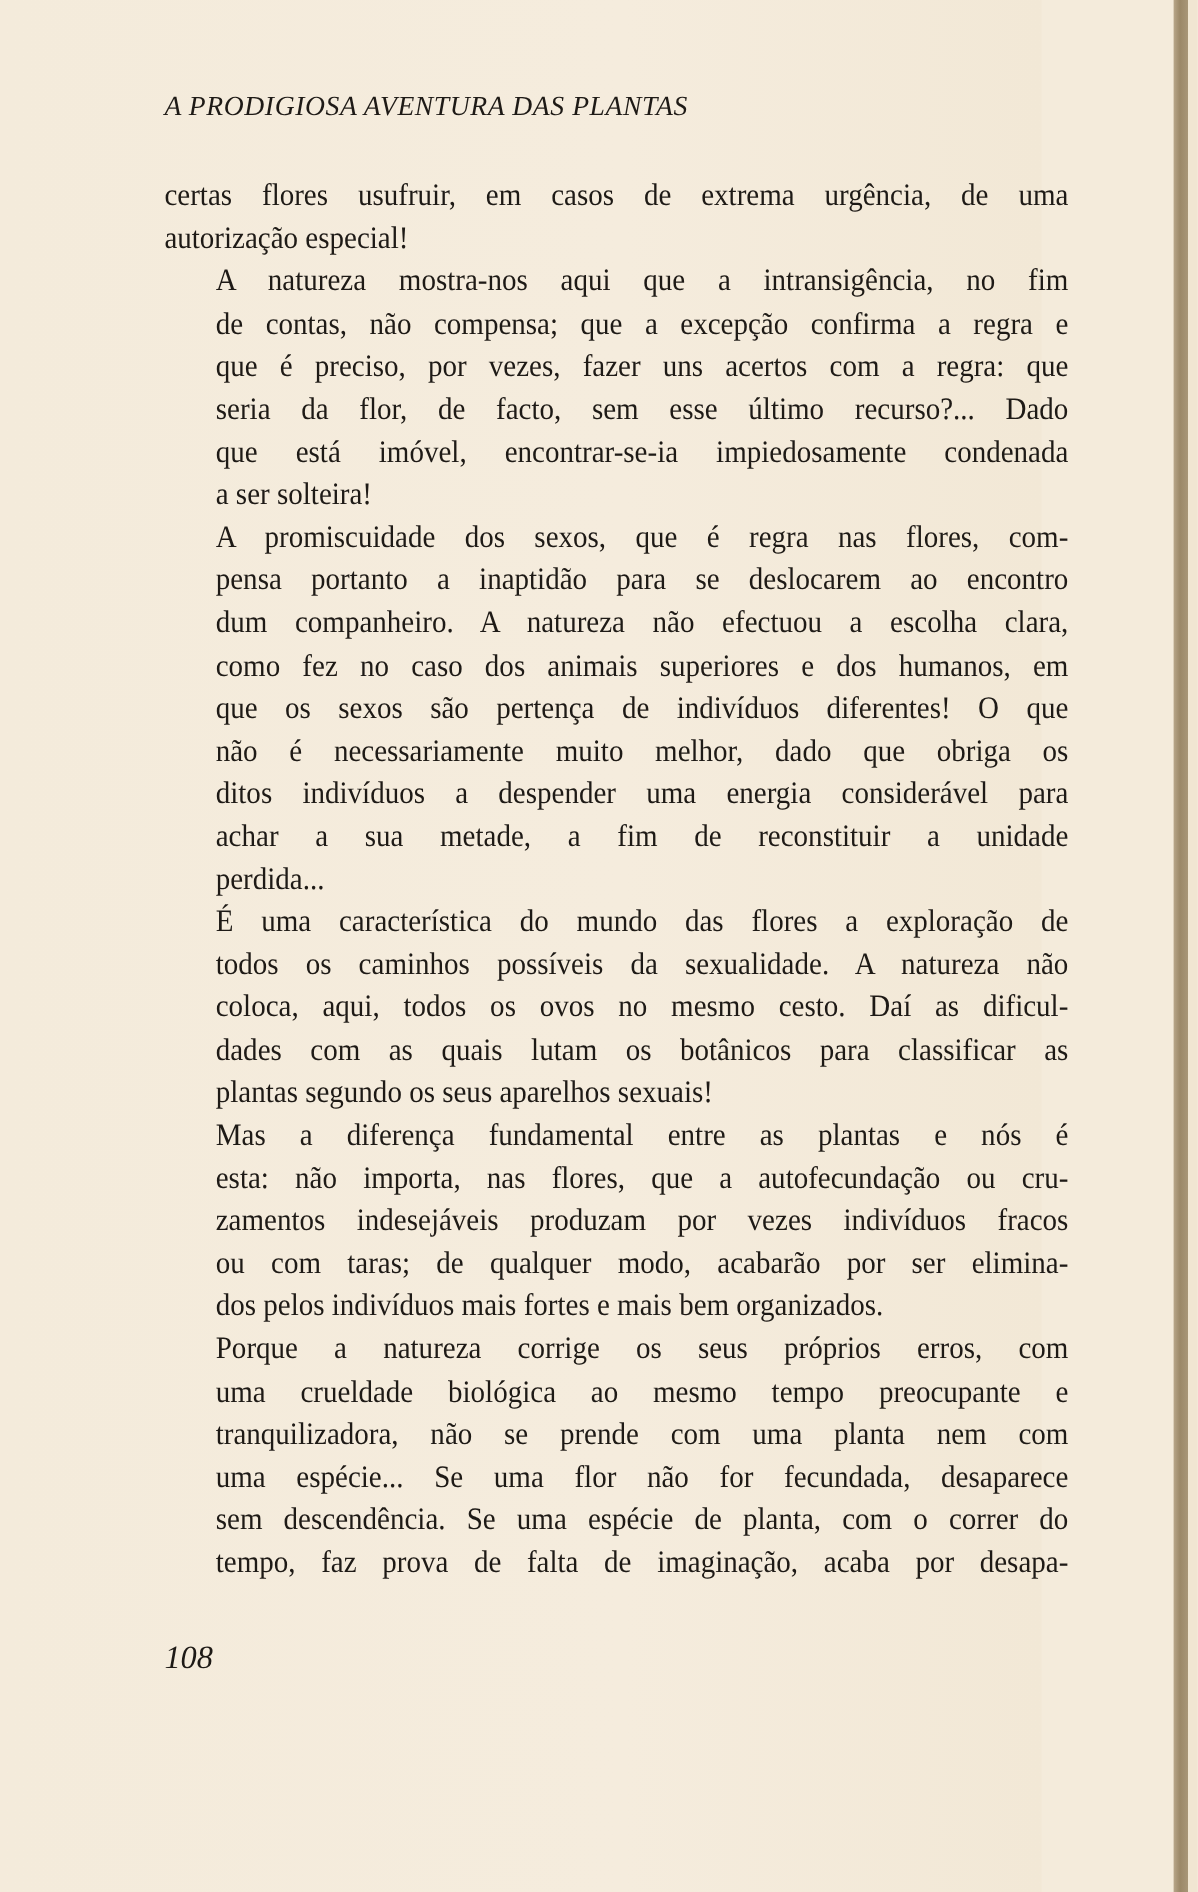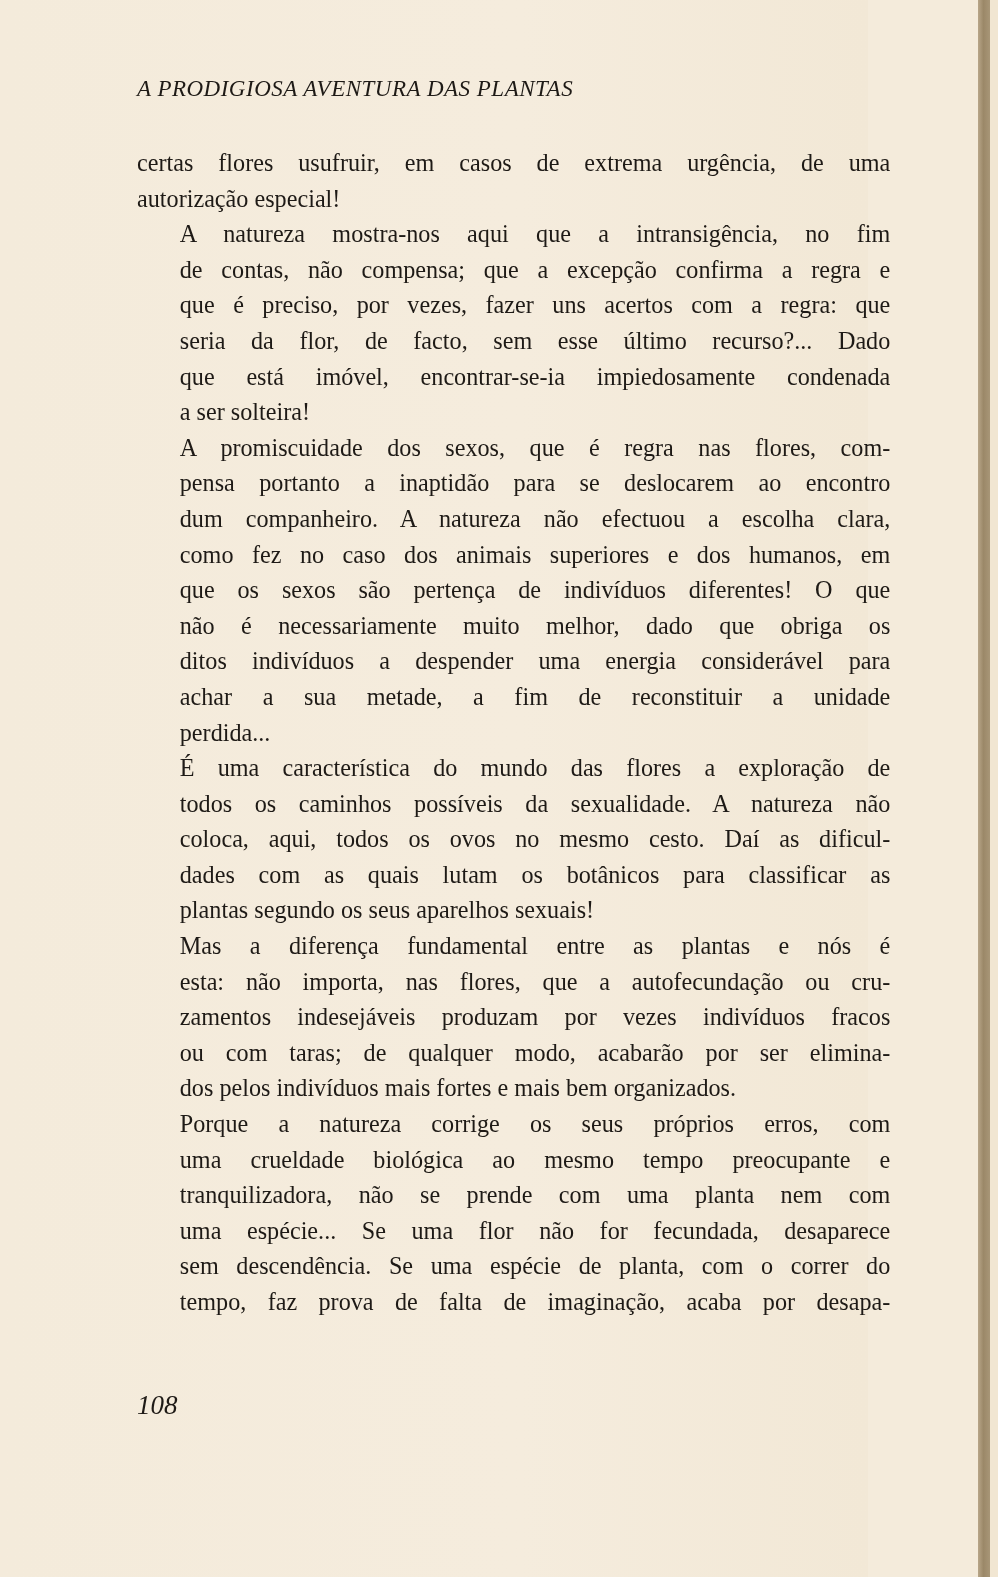--- a/index.html
+++ b/index.html
@@ -72,21 +72,20 @@
     }
     .body-text .line.last {
       text-align-last: left;
     }
     .folio {
       position: absolute;
       left: 137px;
       top: 1366px;
       font-style: italic;
       font-size: 27px;
-      margin-top: 24px;
     }
   </style>
 </head>
 <body>
 
 <div class="page">
   <div class="running-head">A PRODIGIOSA AVENTURA DAS PLANTAS</div>
 
   <div class="body-text" id="body-text">
       <p>

